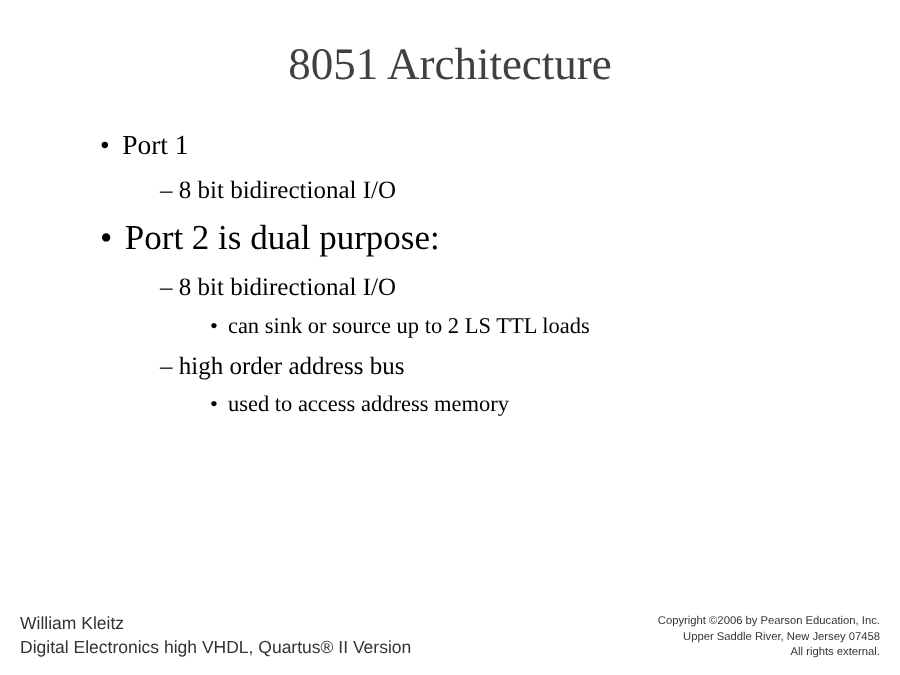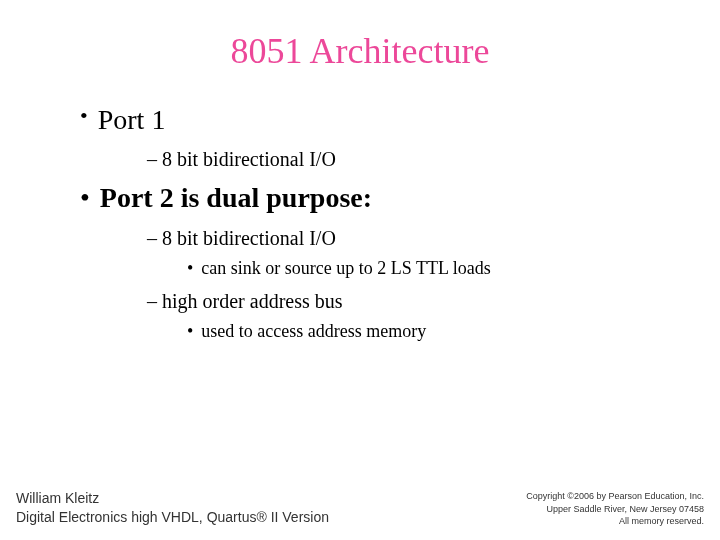--- a/index.html
+++ b/index.html
@@ -22,53 +22,53 @@
       height: 540px;
       padding: 30px 60px 20px 60px;
       position: relative;
     }
 
     .title {
       text-align: center;
       font-size: 36px;
       font-weight: normal;
       margin-bottom: 30px;
-      color: #ec4899;
+      color: #404040;
       font-family: 'Times New Roman', Times, serif;
     }
 
     .content {
       padding-left: 20px;
     }
 
     .bullet-l1 {
       display: flex;
       align-items: flex-start;
       margin-bottom: 6px;
     }
 
     .bullet-l1 .bullet-symbol {
       font-size: 22px;
       margin-right: 10px;
       line-height: 1.3;
     }
 
     .bullet-l1 .bullet-text {
-      font-size: 28px;
+      font-size: 22px;
       color: #000000;
       line-height: 1.3;
     }
 
     .bullet-l1 .bullet-text.large {
       font-size: 28px;
-      font-weight: bold;
+      font-weight: normal;
     }
 
     .sub-items {
-      margin-left: 67px;
+      margin-left: 48px;
       margin-bottom: 6px;
     }
 
     .dash-item {
       font-size: 20px;
       color: #000000;
       line-height: 1.5;
       margin-bottom: 2px;
     }
 
@@ -153,16 +153,16 @@
   </div>
 
   <div class="footer-left">
     <div>William Kleitz</div>
     <div>Digital Electronics high VHDL, Quartus® II Version</div>
   </div>
 
   <div class="footer-right">
     <div>Copyright ©2006 by Pearson Education, Inc.</div>
     <div>Upper Saddle River, New Jersey 07458</div>
-    <div>All memory reserved.</div>
+    <div>All rights external.</div>
   </div>
 
 </div>
 
 </body></html>

